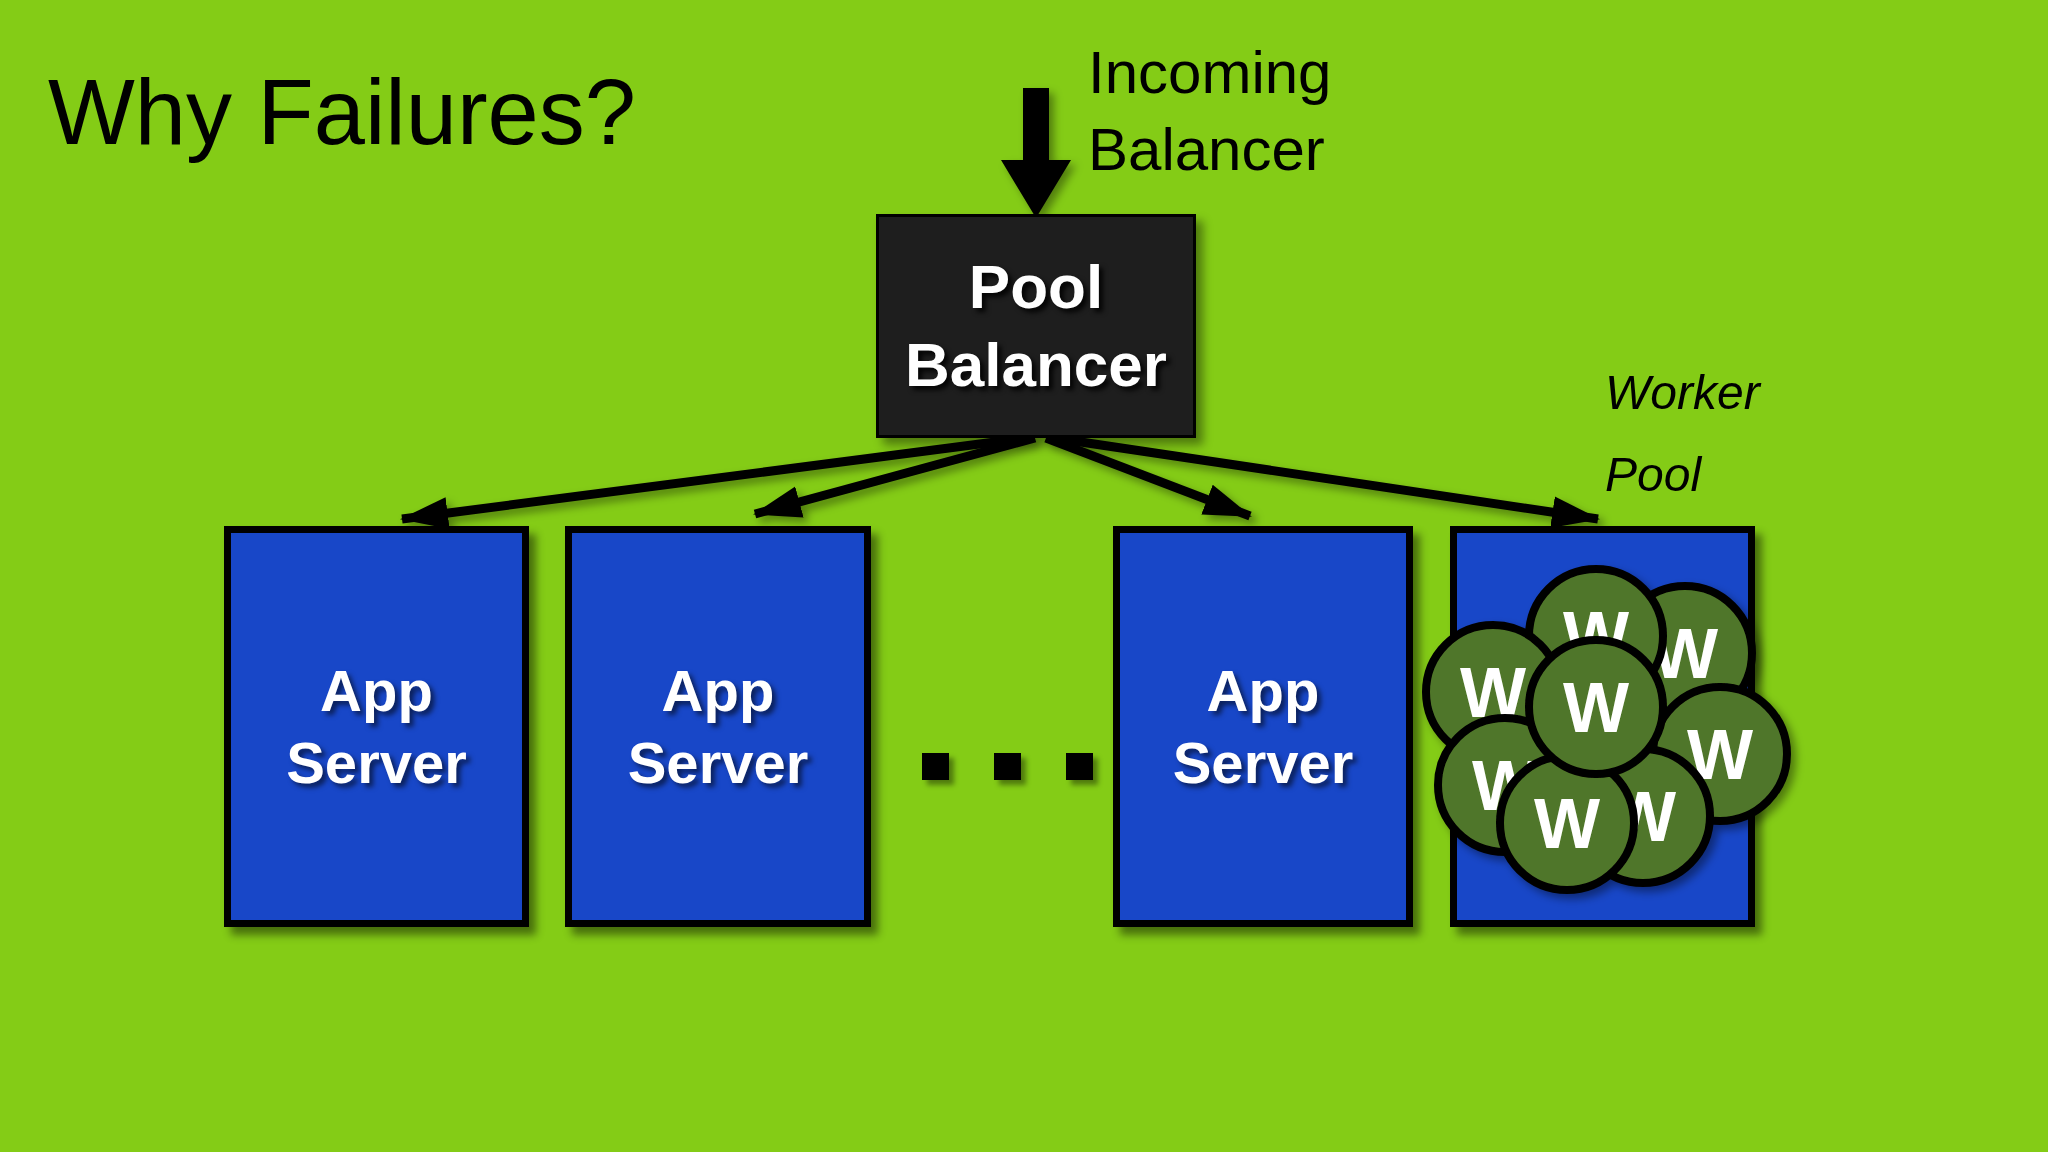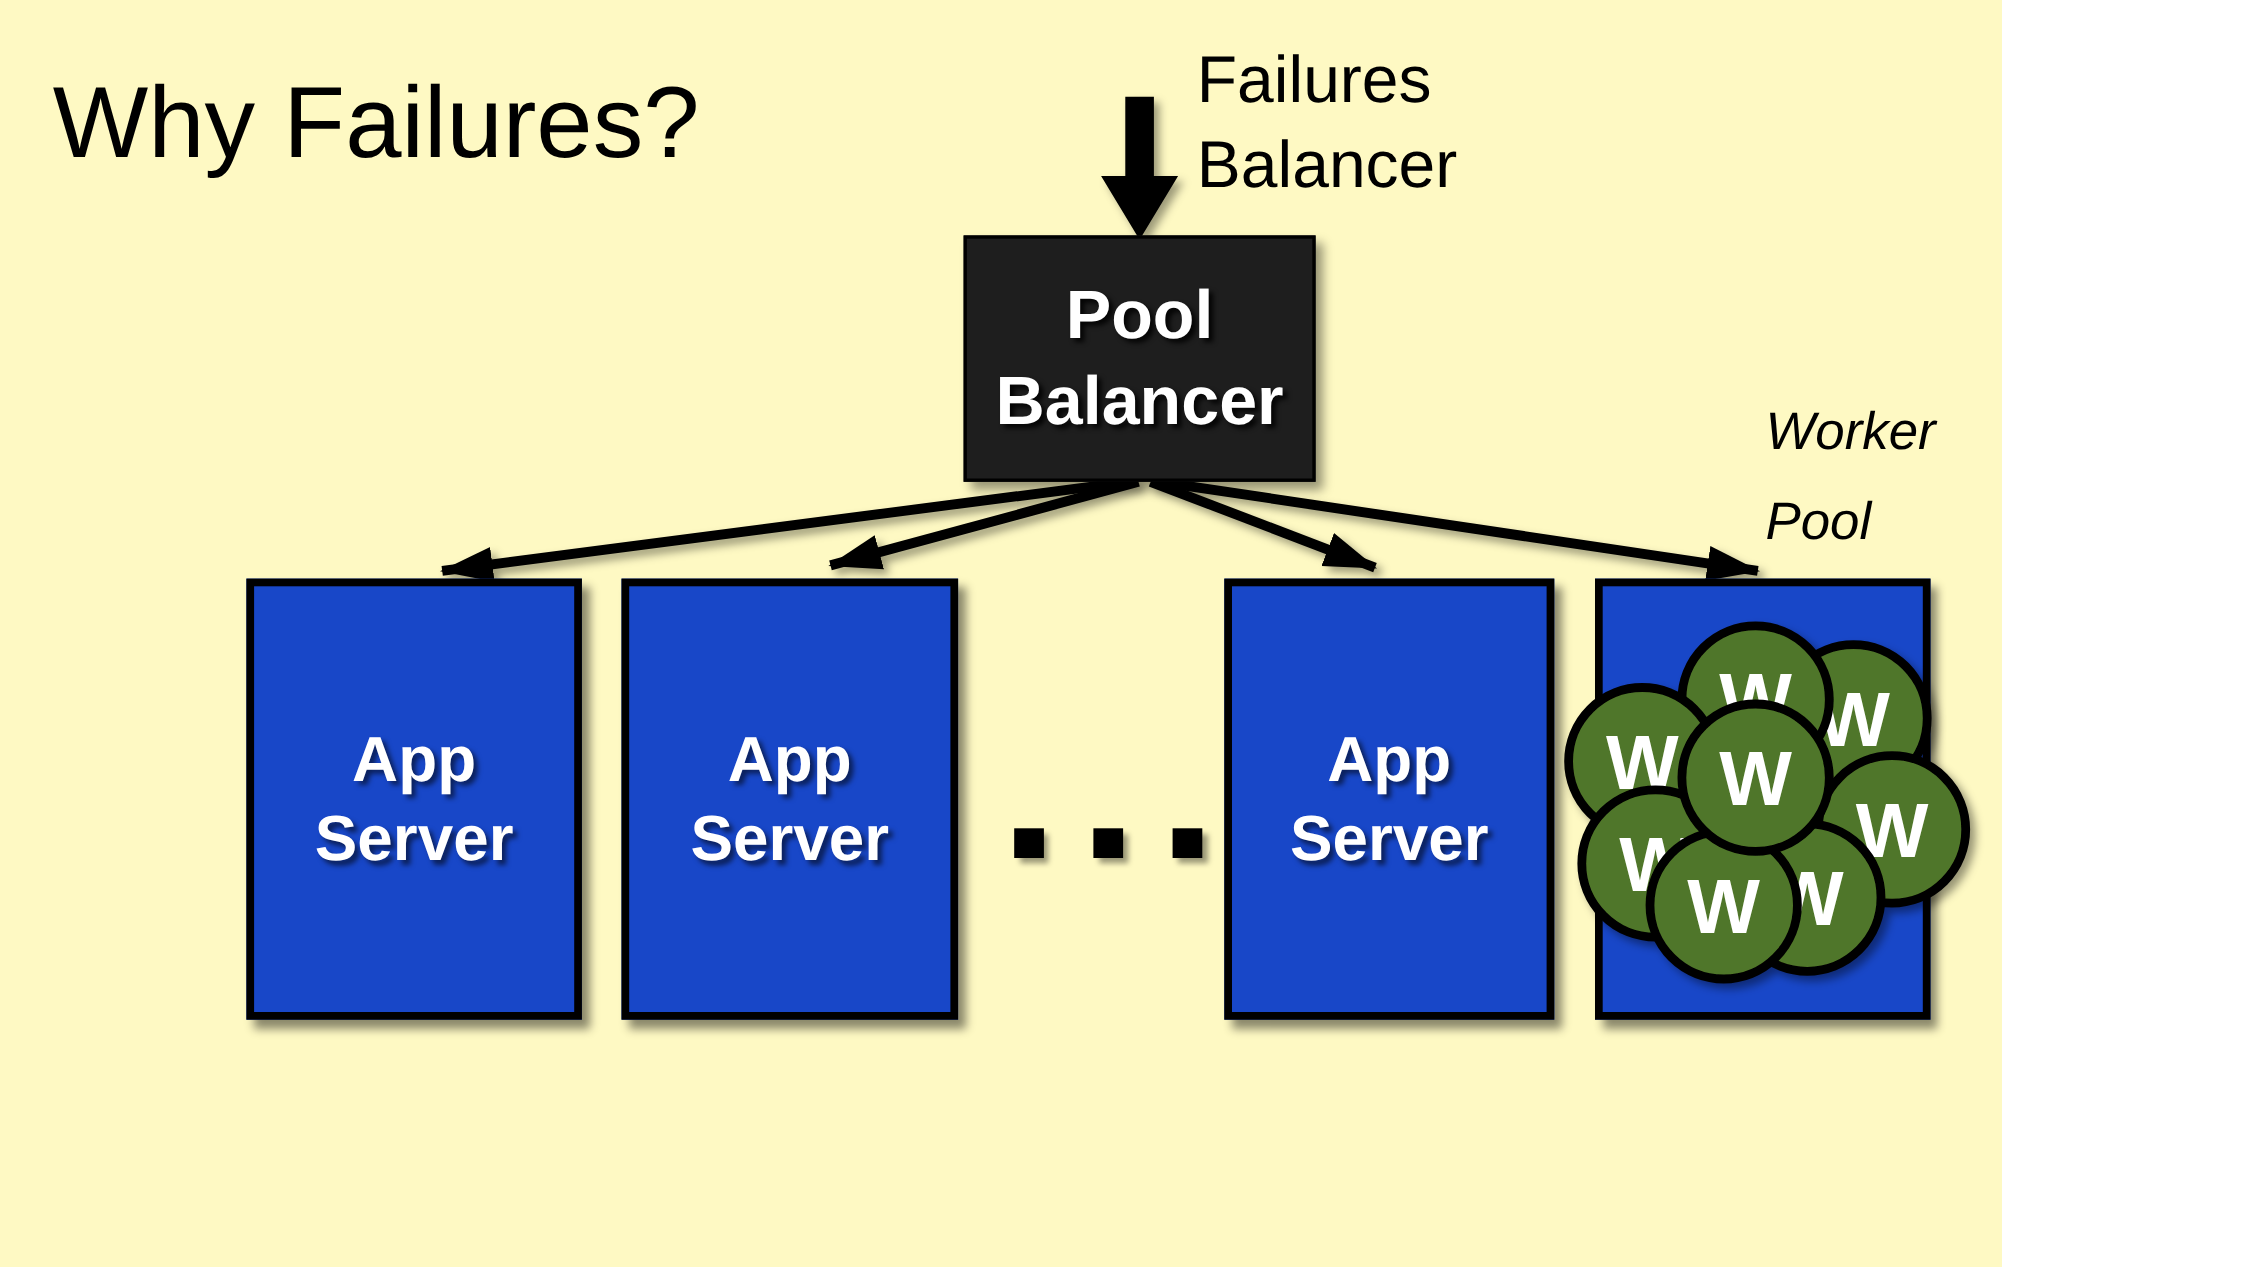--- a/index.html
+++ b/index.html
@@ -1,19 +1,19 @@
 <!DOCTYPE html>
 <html style="--server-blue: #1847c8; --lb-dark: #1e1e1e;"><head>
 <meta charset="utf-8">
 <style>
   html,body { margin:0; padding:0; background:#ffffff; }
   .stage {
     position:relative;
-    width:1820px; height:1152px;
-    background:#fef9c3;
+    width:2048px; height:1152px;
+    background:#84cc16;
     overflow:hidden;
     font-family:"Liberation Sans", sans-serif;
   }
 
   
   .slide-title {
     position:absolute; left:48px; top:62px;
     font-size:92px; line-height:1.1; font-weight:400;
     color:#000000; margin:0; white-space:nowrap;
   }
@@ -108,21 +108,21 @@
       <polygon points="1023,88 1049,88 1049,160 1071,160 1036,218 1001,160 1023,160" fill="#000000"></polygon>
 
       <line x1="1026" y1="438" x2="402" y2="519" stroke="#000000" stroke-width="9" marker-end="url(#arrowhead)"></line>
       <line x1="1035" y1="438" x2="755" y2="514" stroke="#000000" stroke-width="9" marker-end="url(#arrowhead)"></line>
       <line x1="1046" y1="438" x2="1250" y2="516" stroke="#000000" stroke-width="9" marker-end="url(#arrowhead)"></line>
       <line x1="1054" y1="438" x2="1598" y2="519" stroke="#000000" stroke-width="9" marker-end="url(#arrowhead)"></line>
     </g>
   </svg>
 
   <div class="incoming-label">
-    <div>Failures</div>
+    <div>Incoming</div>
     <div>Balancer</div>
   </div>
 
   <div class="lb-box">
     <div class="lb-text">
       <span>Pool</span>
       <span>Balancer</span>
     </div>
   </div>
 

